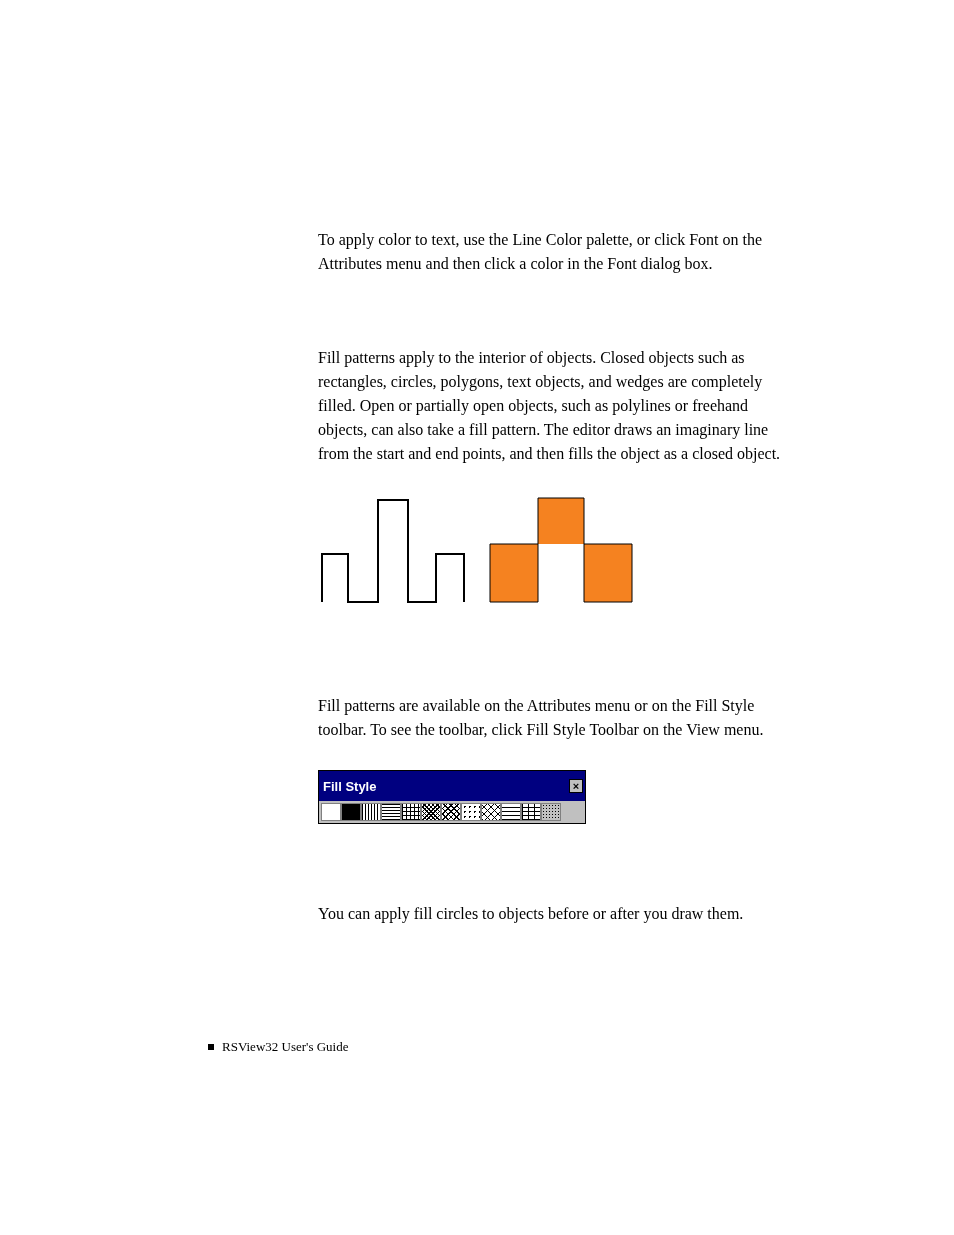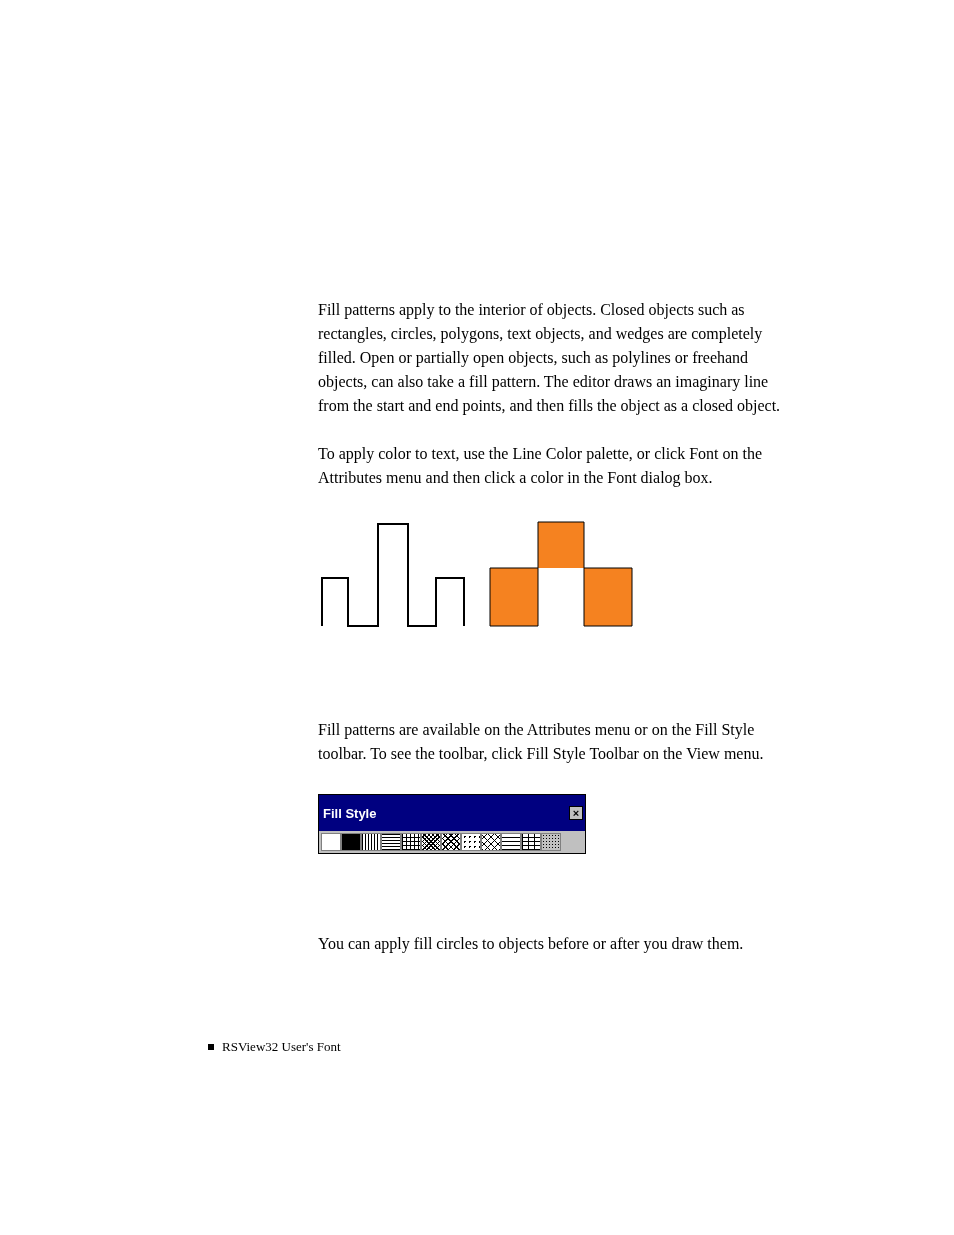--- a/index.html
+++ b/index.html
@@ -42,21 +42,21 @@
     background: #c0c0c0;
     box-sizing: border-box;
     margin-top: 28px;
   }
   .toolbar-title {
     background: #000080;
     color: #fff;
     font-family: Arial, sans-serif;
     font-weight: bold;
     font-size: 13px;
-    height: 36px;
+    height: 30px;
     display: flex;
     align-items: center;
     justify-content: space-between;
     padding: 0 2px 0 4px;
   }
   .toolbar-title .close {
     width: 14px;
     height: 14px;
     background: #c0c0c0;
     border: 1px solid #000;
@@ -99,23 +99,23 @@
     height: 6px;
     background: #000;
     display: inline-block;
   }
 </style>
 </head>
 <body>
 
 <div class="content">
 
+  <div class="para">To apply color to text, use the Line Color palette, or click Font on the Attributes menu and then click a color in the Font dialog box.</div>
+
   <div class="para gap-lg">Fill patterns apply to the interior of objects. Closed objects such as rectangles, circles, polygons, text objects, and wedges are completely filled. Open or partially open objects, such as polylines or freehand objects, can also take a fill pattern. The editor draws an imaginary line from the start and end points, and then fills the object as a closed object.</div>
-
-  <div class="para">To apply color to text, use the Line Color palette, or click Font on the Attributes menu and then click a color in the Font dialog box.</div>
 
   <div class="illus-wrap">
     <svg width="340" height="112" viewBox="0 0 340 112">
 
       <polyline points="4,108 4,60 30,60 30,108 60,108 60,6 90,6 90,108 118,108 118,60 146,60 146,108" fill="none" stroke="#000" stroke-width="2"></polyline>
 
       <g>
         <polygon points="172,108 172,50 220,50 220,4 264,4 264,50 312,50 312,108 264,108 264,50 248,50 248,108 238,108 238,50 220,50 220,108" fill="#f58220" stroke="none"></polygon>
 
       </g>
@@ -160,14 +160,14 @@
       <div class="swatch" style="background:radial-gradient(#000 0.5px,#c0c0c0 0.5px);background-size:3px 3px;"></div>
     </div>
   </div>
 
   <div class="para" style="margin-top:78px;">You can apply fill circles to objects before or after you draw them.</div>
 
 </div>
 
 <div class="footer">
   <span class="bullet"></span>
-  <span>RSView32  User's Font</span>
+  <span>RSView32  User's Guide</span>
 </div>
 
 </body></html>

